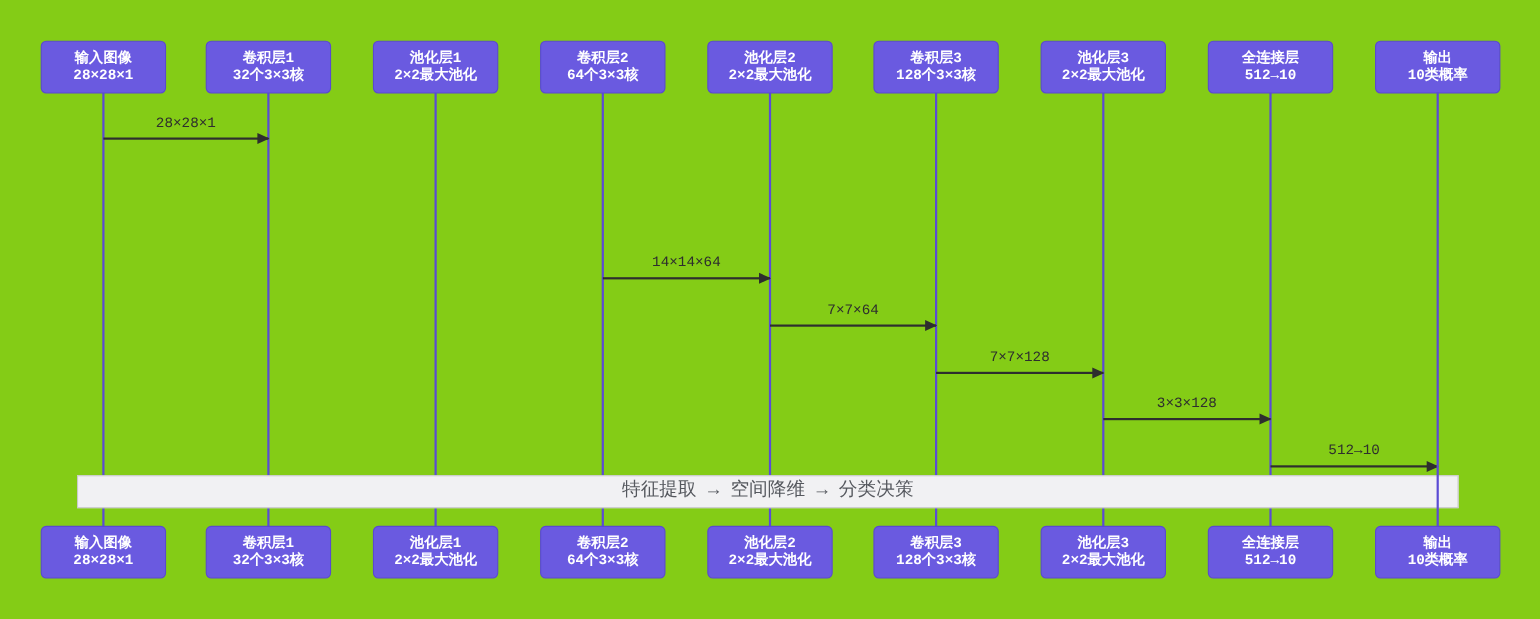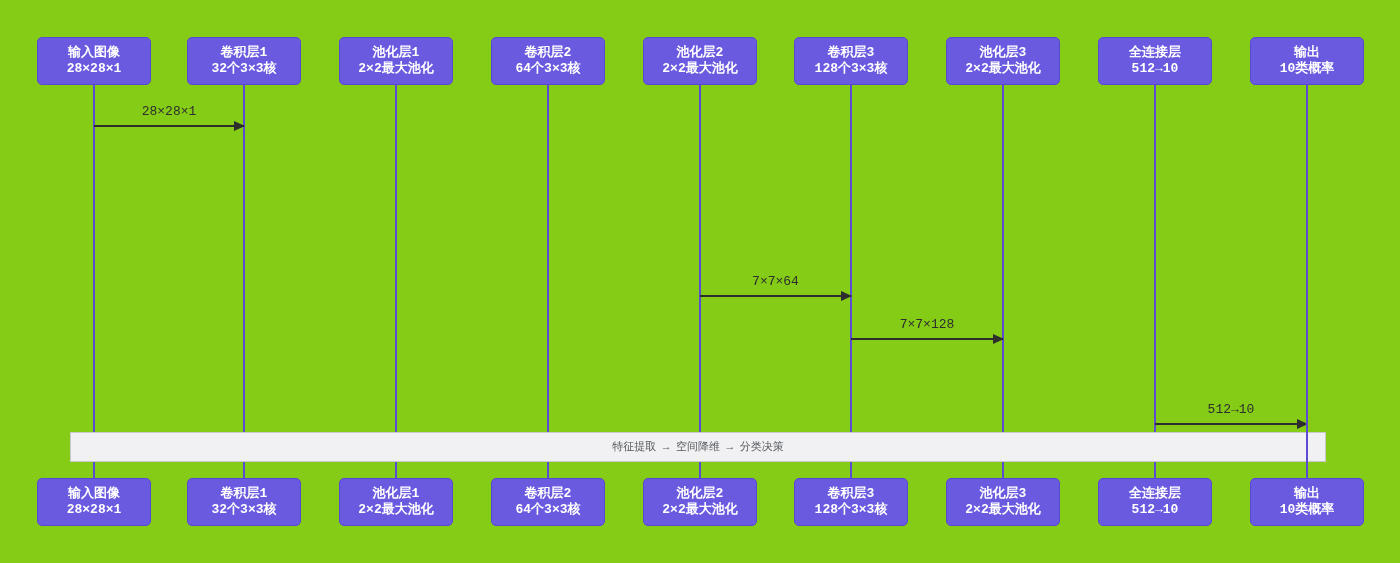--- a/index.html
+++ b/index.html
@@ -55,21 +55,21 @@
   .lifeline.over-note { z-index:5; }
   .note {
     position:absolute;
     left:70px;
     top:432px;
     width:1256px;
     height:30px;
     background:var(--note-fill);
     border:1px solid var(--note-border);
     color:var(--note-text);
-    font-size:11px;
+    font-size:17px;
     line-height:28px;
     text-align:center;
     z-index:3;
   }
   .msg {
     position:absolute;
     z-index:2;
     height:24px;
   }
   .msg-label {
@@ -148,28 +148,40 @@
     <div class="l1">输出</div>
     <div class="l2">10类概率</div>
   </div>
 
   <div class="msg" style="left:94px;top:103px;width:150px">
     <div class="msg-label">28×28×1</div>
     <div class="msg-line">
         <span class="arrowhead"></span>
       </div>
   </div>
+  <div class="msg" style="left:548px;top:230px;width:152px">
+    <div class="msg-label">14×14×64</div>
+    <div class="msg-line">
+        <span class="arrowhead"></span>
+      </div>
+  </div>
   <div class="msg" style="left:700px;top:273px;width:151px">
     <div class="msg-label">7×7×64</div>
     <div class="msg-line">
         <span class="arrowhead"></span>
       </div>
   </div>
   <div class="msg" style="left:851px;top:316px;width:152px">
     <div class="msg-label">7×7×128</div>
+    <div class="msg-line">
+        <span class="arrowhead"></span>
+      </div>
+  </div>
+  <div class="msg" style="left:1003px;top:358px;width:152px">
+    <div class="msg-label">3×3×128</div>
     <div class="msg-line">
         <span class="arrowhead"></span>
       </div>
   </div>
   <div class="msg" style="left:1155px;top:401px;width:152px">
     <div class="msg-label">512→10</div>
     <div class="msg-line">
         <span class="arrowhead"></span>
       </div>
   </div>

